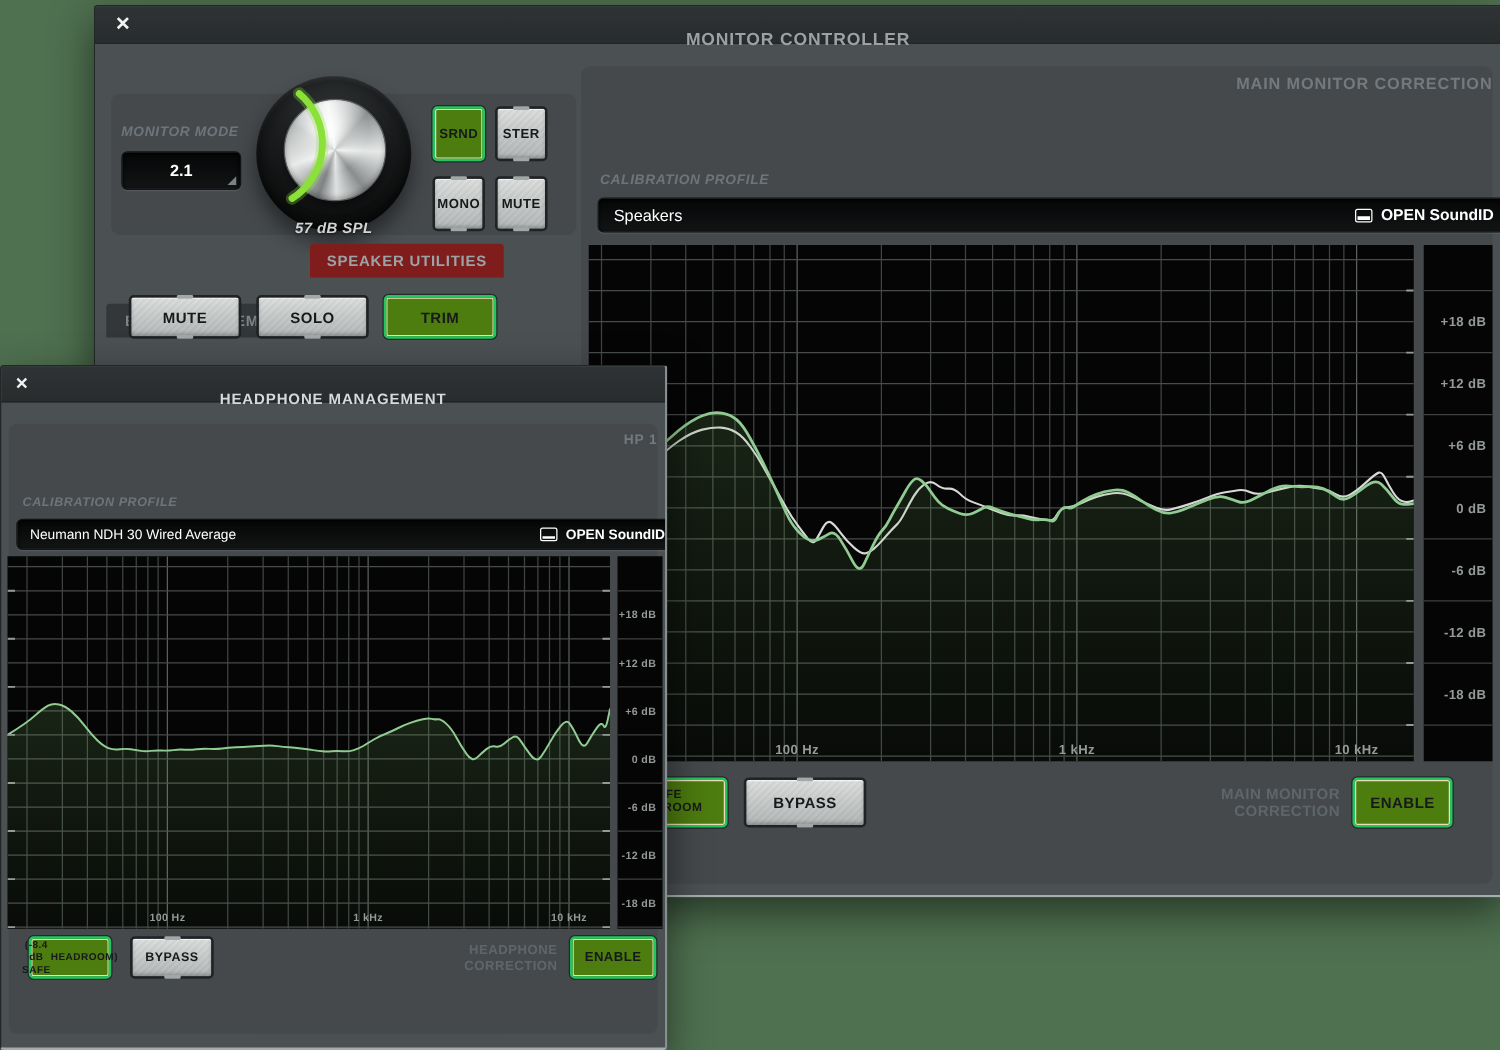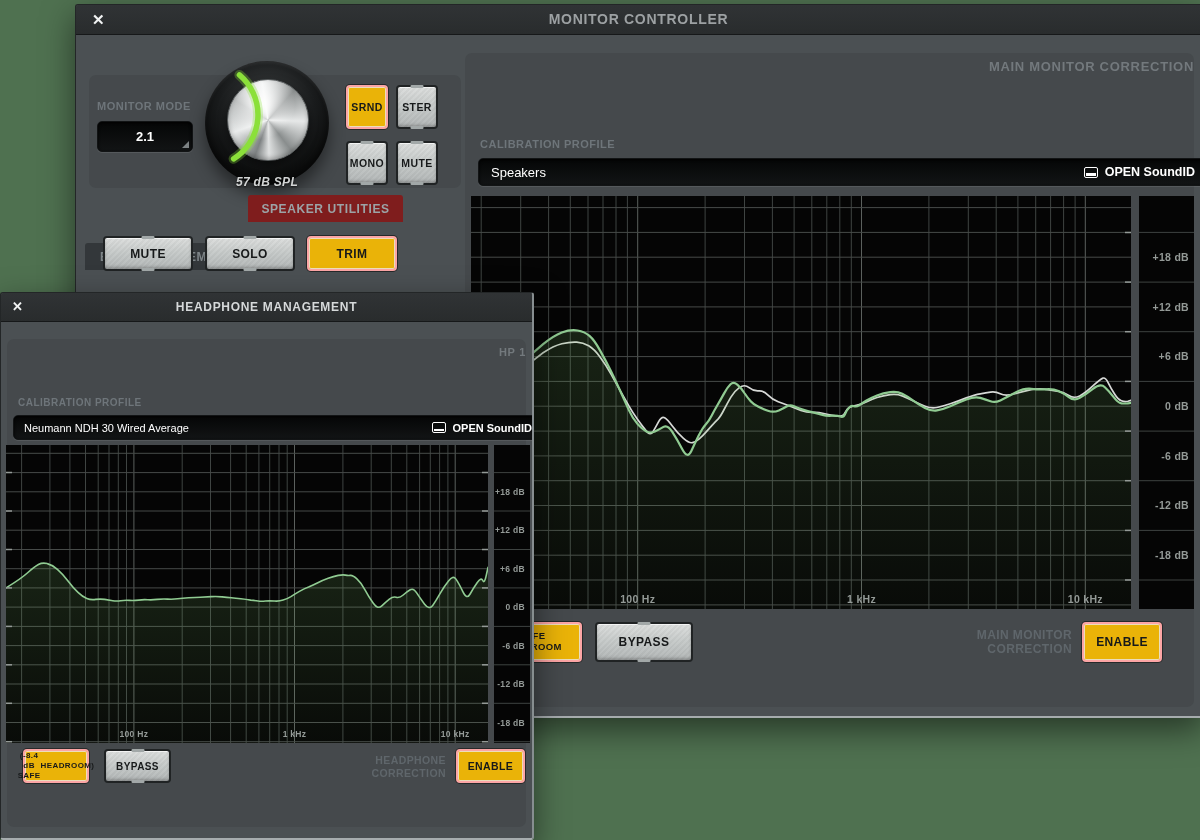--- a/index.html
+++ b/index.html
@@ -4,26 +4,26 @@
 <style>
   html,body{margin:0;padding:0;}
   body{font-family:"Liberation Sans",sans-serif;}
   #stage{position:relative;width:1200px;height:840px;overflow:hidden;background:#4f7150;}
 
   
   .window{position:absolute;background:#4b5053;border:1px solid #232627;border-bottom:2px solid #a6acae;
           border-right:2px solid #878e90;border-radius:3px;box-shadow:0 12px 32px rgba(0,0,0,.5);overflow:hidden;}
   .titlebar{position:absolute;left:0;top:0;right:0;background:linear-gradient(#303335,#292c2d);border-bottom:1px solid #161819;}
   .close{position:absolute;color:#f2f4f4;font-weight:bold;cursor:pointer;line-height:1;}
-  .wtitle{position:absolute;left:0;right:0;top:0;text-align:center;color:#9da1a3;font-weight:bold;letter-spacing:.7px;margin:0;}
+  .wtitle{position:absolute;left:0;right:0;top:0;text-align:center;color:#9da1a3;font-weight:bold;letter-spacing:.7px;margin:12px;}
   .wtitle.hp{color:#d6d9da;}
 
   .subpanel{position:absolute;background:#45494c;border-radius:7px;}
   .panelheader{position:absolute;text-align:right;color:#73797d;font-weight:bold;letter-spacing:.7px;}
-  .dimlabel{position:absolute;color:#6e757a;font-weight:bold;letter-spacing:.5px;white-space:nowrap;}
+  .dimlabel{position:absolute;color:#6e757a;font-weight:bold;letter-spacing:.5px;white-space:nowrap;font-style:italic;}
   .ghost{position:absolute;color:#5f666b;font-weight:bold;text-align:right;line-height:1.2;letter-spacing:.4px;}
 
   
   .blackbar{position:absolute;display:flex;align-items:center;color:#fff;border-radius:5px;
             background:linear-gradient(180deg,#050606,#121415);border:1px solid #121415;
             box-shadow:0 1px 0 rgba(255,255,255,.09), inset 0 1px 3px rgba(0,0,0,.9);cursor:pointer;}
   .corner-tri{position:absolute;right:3px;bottom:3px;width:0;height:0;border-bottom:7px solid #7c8183;border-left:7px solid transparent;}
   .osid{margin-left:auto;display:flex;align-items:center;gap:7px;font-weight:bold;cursor:pointer;}
   .osid-icon{width:12px;height:9px;border:1.5px solid #fff;border-radius:2px;position:relative;display:inline-block;}
   .osid-icon::after{content:"";position:absolute;left:1px;right:1px;bottom:1px;height:2.5px;background:#fff;}
@@ -31,21 +31,21 @@
   
   .btn{position:absolute;display:flex;align-items:center;justify-content:center;font-weight:bold;
        color:#17191a;border-radius:4px;cursor:pointer;font-family:"Liberation Sans",sans-serif;letter-spacing:.4px;padding:0;}
   .btn-gray{background:repeating-linear-gradient(135deg, rgba(0,0,0,0.03) 0 2px, rgba(255,255,255,0.02) 2px 4px),
             linear-gradient(180deg,#dcdedd 0%,#c7cbca 45%,#b3b7b7 100%);
             border:2px solid #202324;box-shadow:inset 0 1px 0 rgba(255,255,255,.7), inset 0 -2px 3px rgba(0,0,0,.22);}
   .btn-gray::before,.btn-gray::after{content:"";position:absolute;left:50%;transform:translateX(-50%);
             width:13px;height:3px;background:#a2a8a8;border:1px solid #33373 8;border-radius:1px;}
   .btn-gray::before{top:-2px;}
   .btn-gray::after{bottom:-2px;}
-  .btn-on{background:#eab308;border:2px solid #fca5a5;box-shadow:0 0 0 1px #26292a, inset 0 0 0 1px #ecddbb;}
+  .btn-on{background:#4d7c0f;border:2px solid #22c55e;box-shadow:0 0 0 1px #26292a, inset 0 0 0 1px #ecddbb;}
   .mode-btn{width:42px;height:44px;font-size:10.5px;}
 
   
   .tab{position:absolute;display:flex;align-items:center;justify-content:center;font-weight:bold;font-size:12px;
        letter-spacing:.6px;border-radius:3px 3px 0 0;cursor:pointer;}
   .tab-off{background:#33373a;color:#7d8487;margin-top:48px;}
   .tab-onn{background:#7f1d1d;color:#9ca3a6;}
 
   
   .knob-bezel{position:absolute;border-radius:50%;

